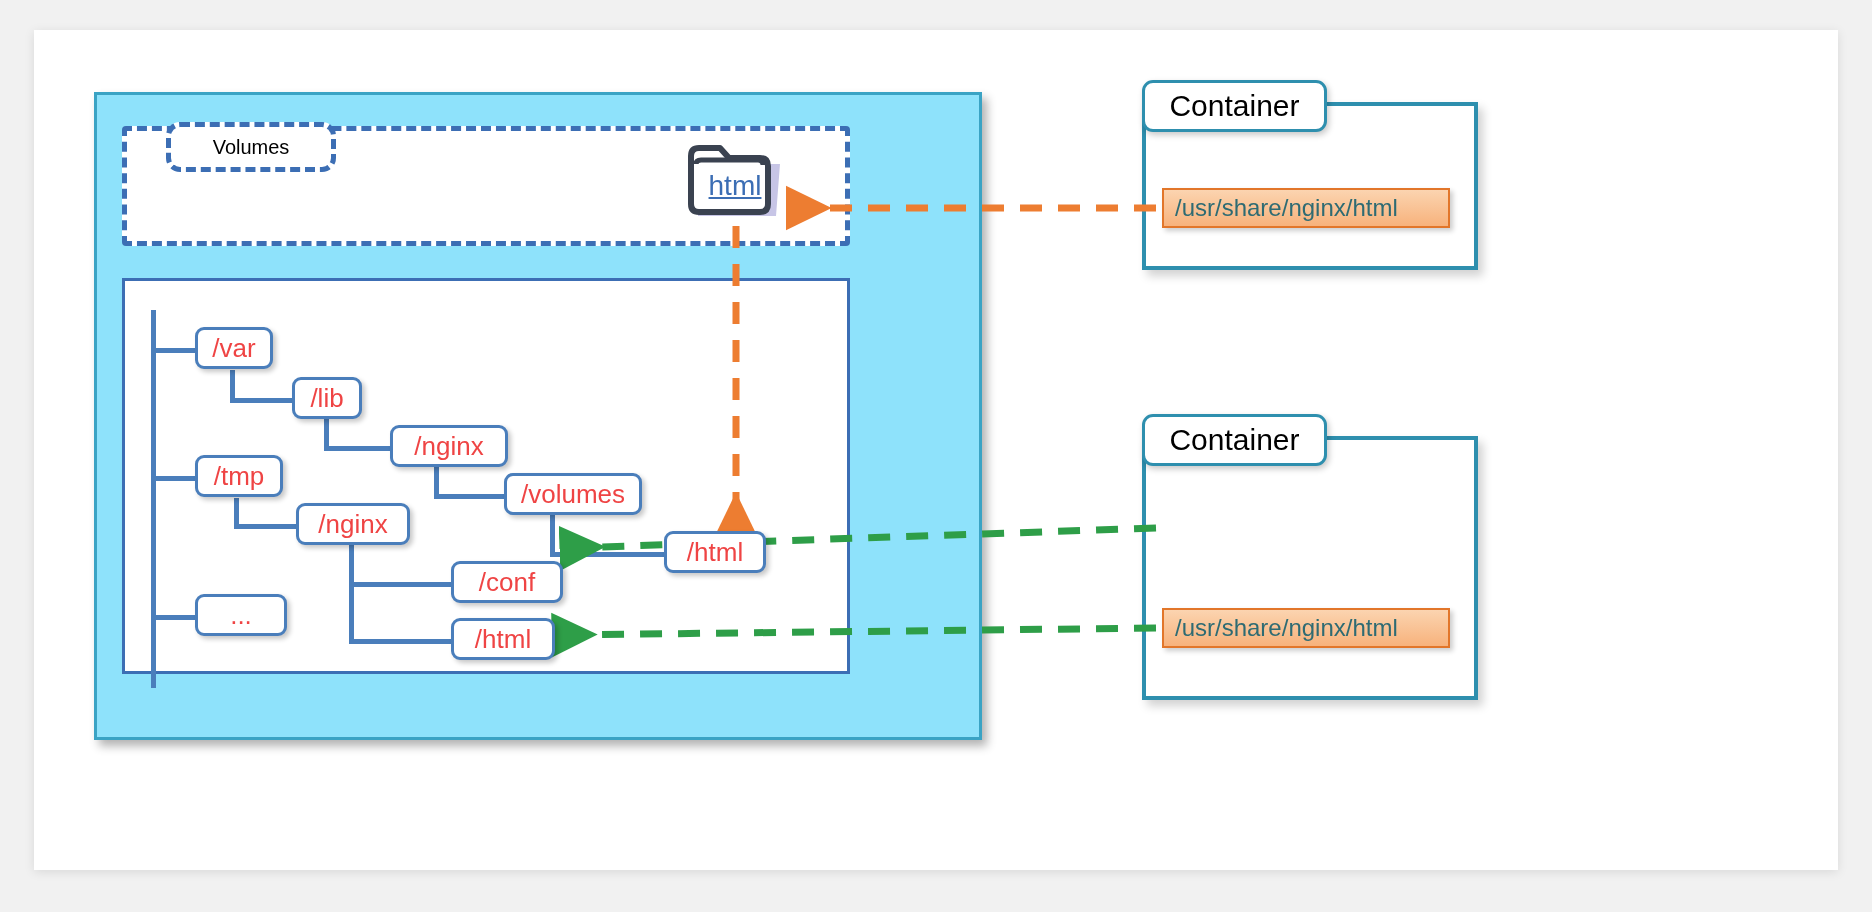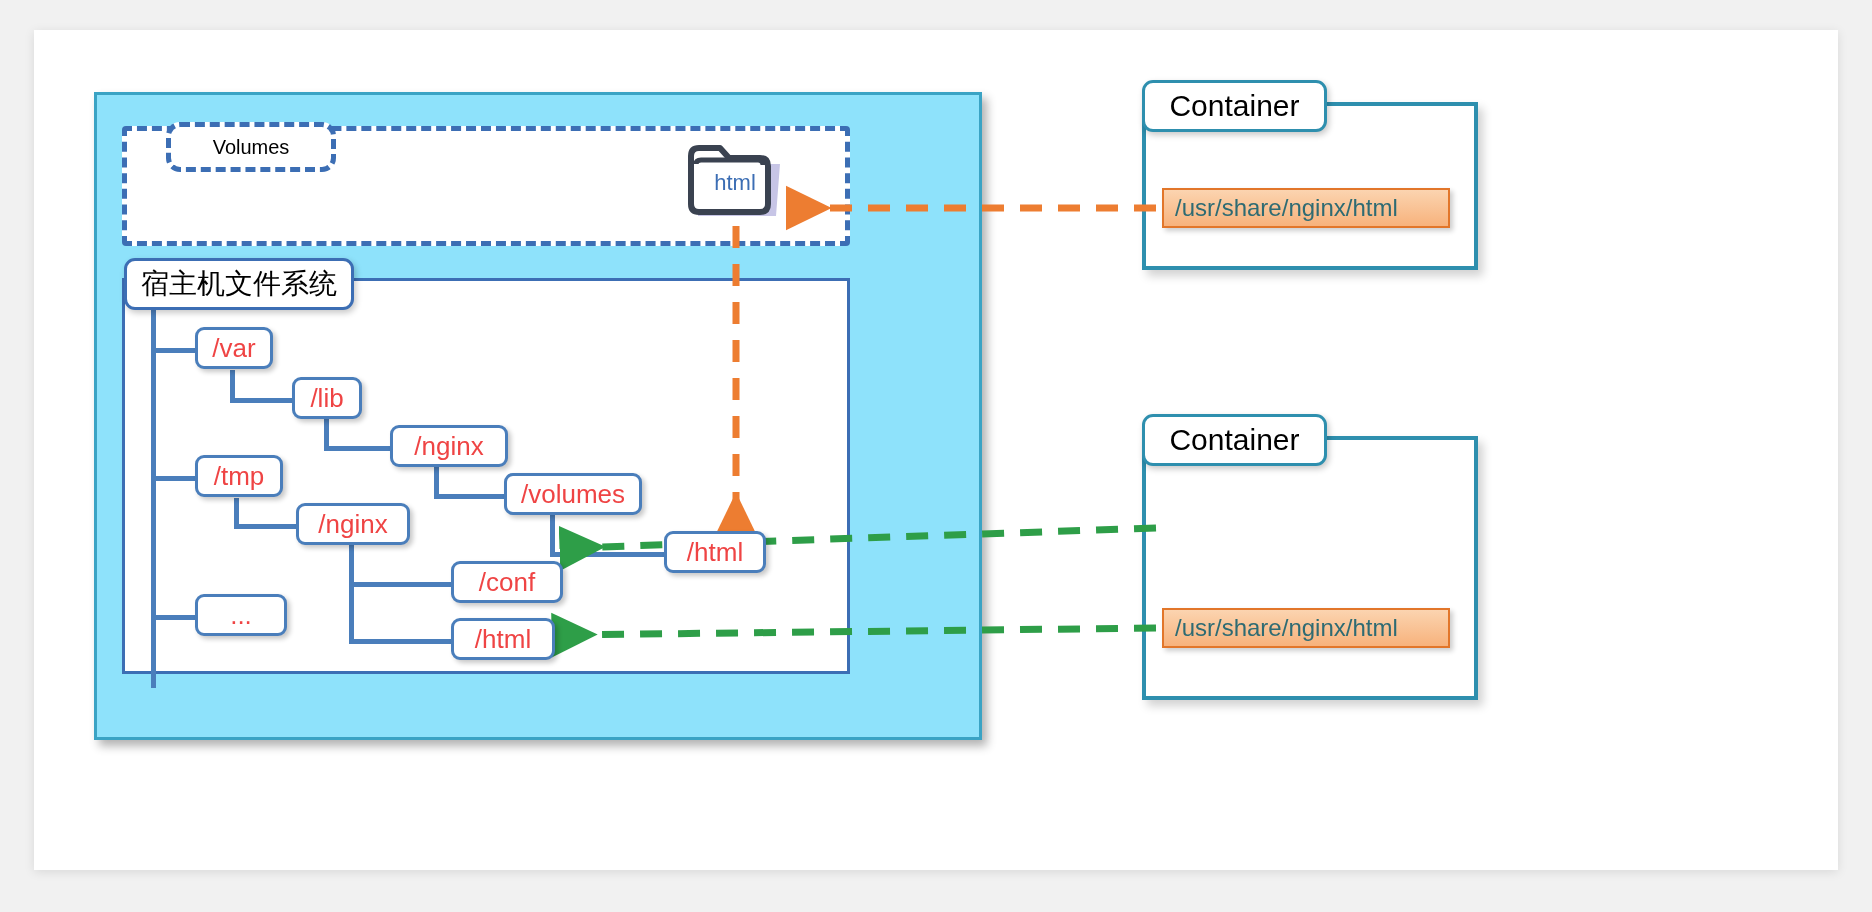--- a/index.html
+++ b/index.html
@@ -87,22 +87,23 @@
   .conn.v{width:5px;}
   .conn.h{height:5px;}
 
   
   .folder{
     position:absolute;left:650px;top:112px;width:104px;height:80px;z-index:9;
   }
   .folder svg{display:block;}
   .folder-label{
     position:absolute;left:14px;top:28px;width:74px;
-    text-align:center;font-size:22px;color:#3c6eb4;
+    text-align:center;font-size:28px;color:#3c6eb4;
     pointer-events:none;
+    text-decoration:underline;
   }
 
   
   .ctr-body{
     background:#ffffff;
     border:4px solid #2e8fae;
     box-shadow:5px 6px 9px rgba(0,0,0,.18);
   }
   .ctr-tab{
     border-color:#2e8fae;font-size:30px;
@@ -172,21 +173,20 @@
   <div class="node" style="left:356px;top:395px;width:118px;">/nginx</div>
   <div class="node" style="left:470px;top:443px;width:138px;">/volumes</div>
   <div class="node" style="left:630px;top:501px;width:102px;">/html</div>
   <div class="node" style="left:161px;top:425px;width:88px;">/tmp</div>
   <div class="node" style="left:262px;top:473px;width:114px;">/nginx</div>
   <div class="node" style="left:417px;top:531px;width:112px;">/conf</div>
   <div class="node" style="left:417px;top:588px;width:104px;">/html</div>
   <div class="node" style="left:161px;top:564px;width:92px;">...</div>
 
   <div class="abs volumes-tab">Volumes</div>
-  <div class="abs tab fs-tab">宿主机文件系统</div>
 
   <div class="folder">
     <svg width="104" height="80" viewBox="0 0 104 80" xmlns="http://www.w3.org/2000/svg">
       <path d="M16 18 L14 74 L92 74 L96 22 L52 22 L44 14 Z" fill="#c7c5e6"></path>
       <path d="M7 14 Q7 6 15 6 L36 6 L45 16 L76 16 Q84 16 84 24 L84 62 Q84 70 76 70 L15 70 Q7 70 7 62 Z" fill="#ffffff" stroke="#3a4250" stroke-width="6" stroke-linejoin="round"></path>
       <path d="M12 22 Q12 18 17 18 L74 18 Q79 18 79 23" fill="none" stroke="#3a4250" stroke-width="5" stroke-linejoin="round"></path>
     </svg>
     <div class="folder-label">html</div>
   </div>
 

